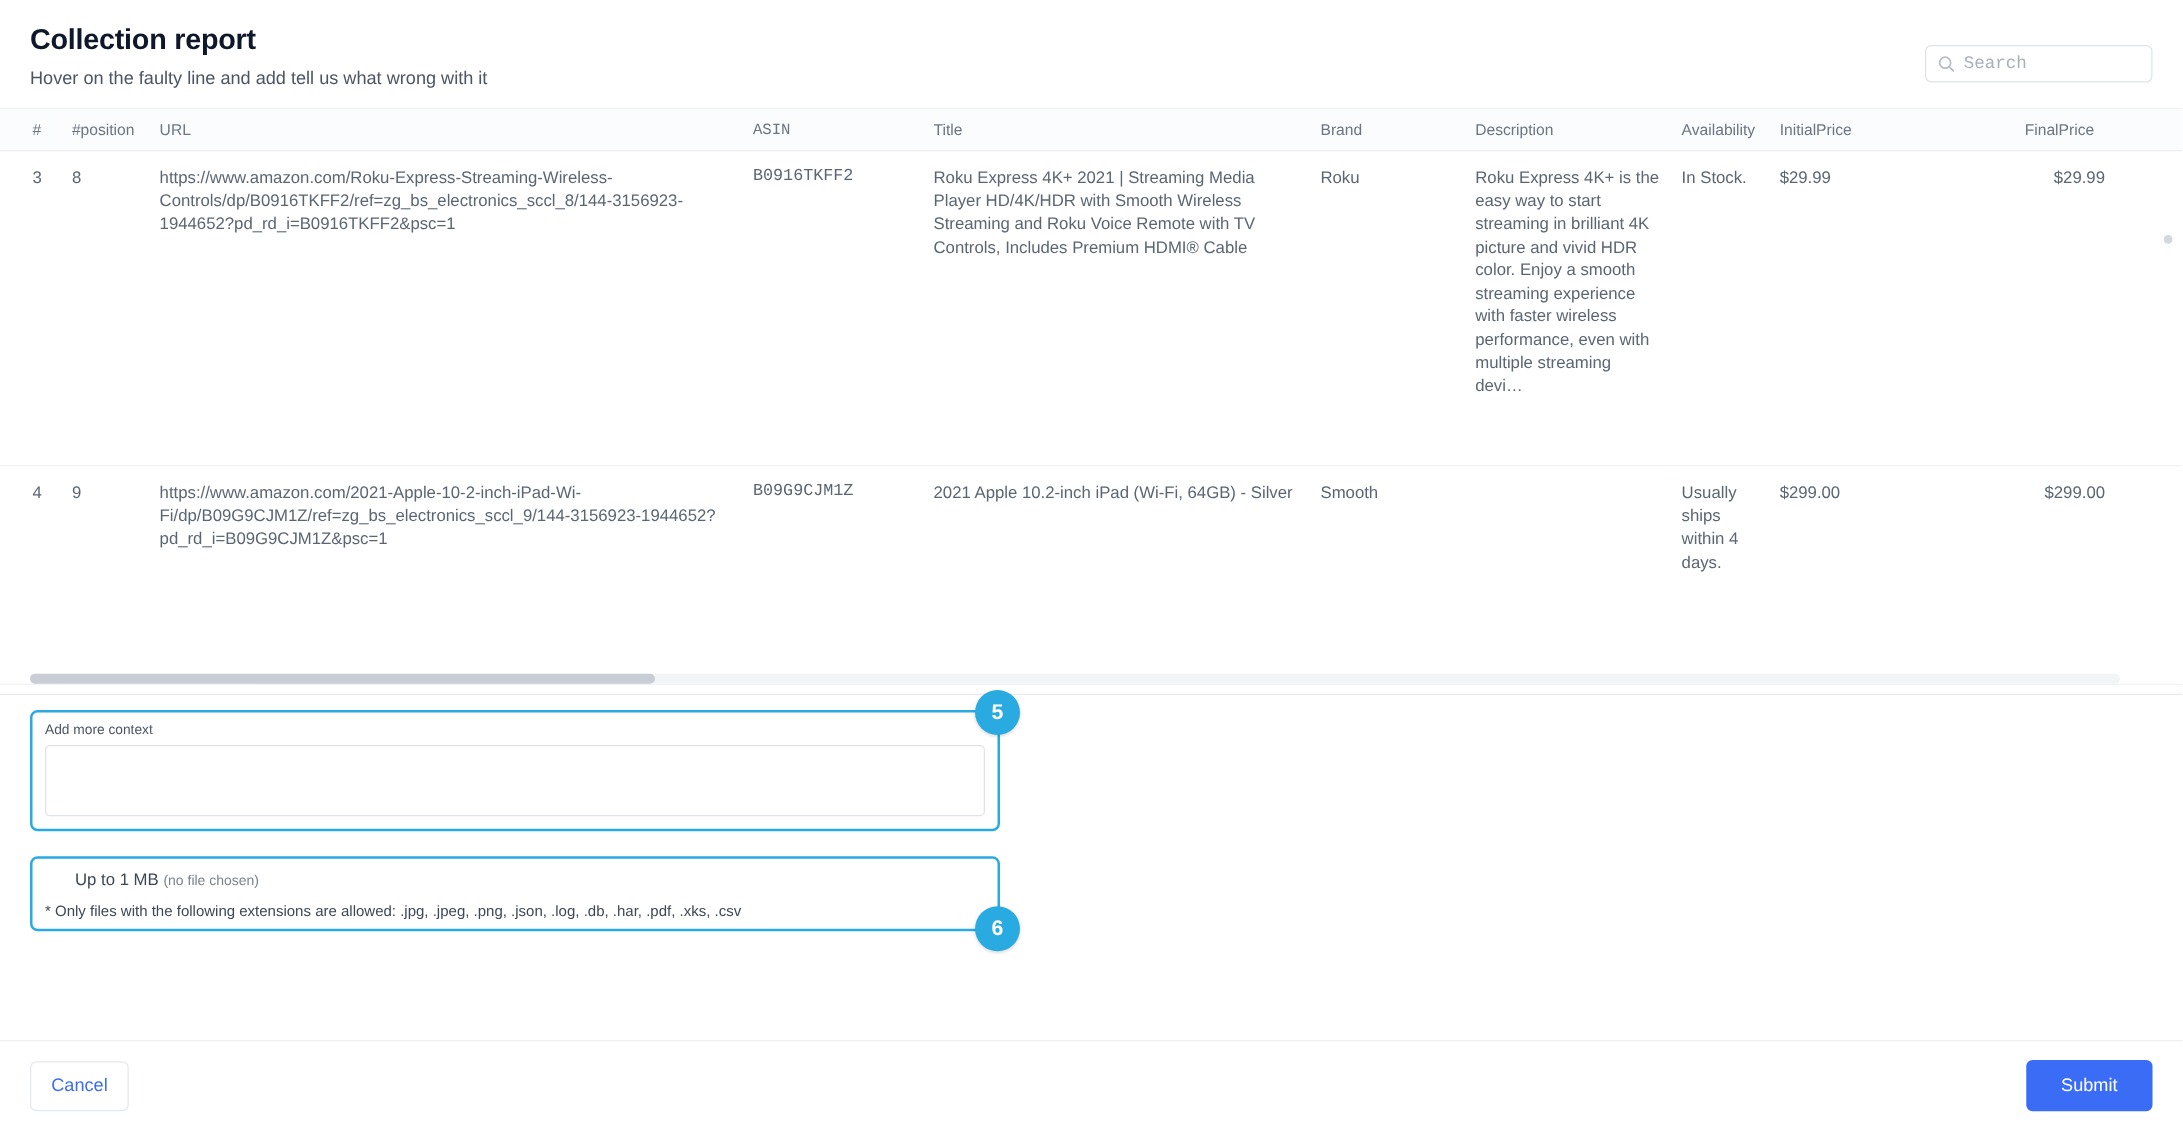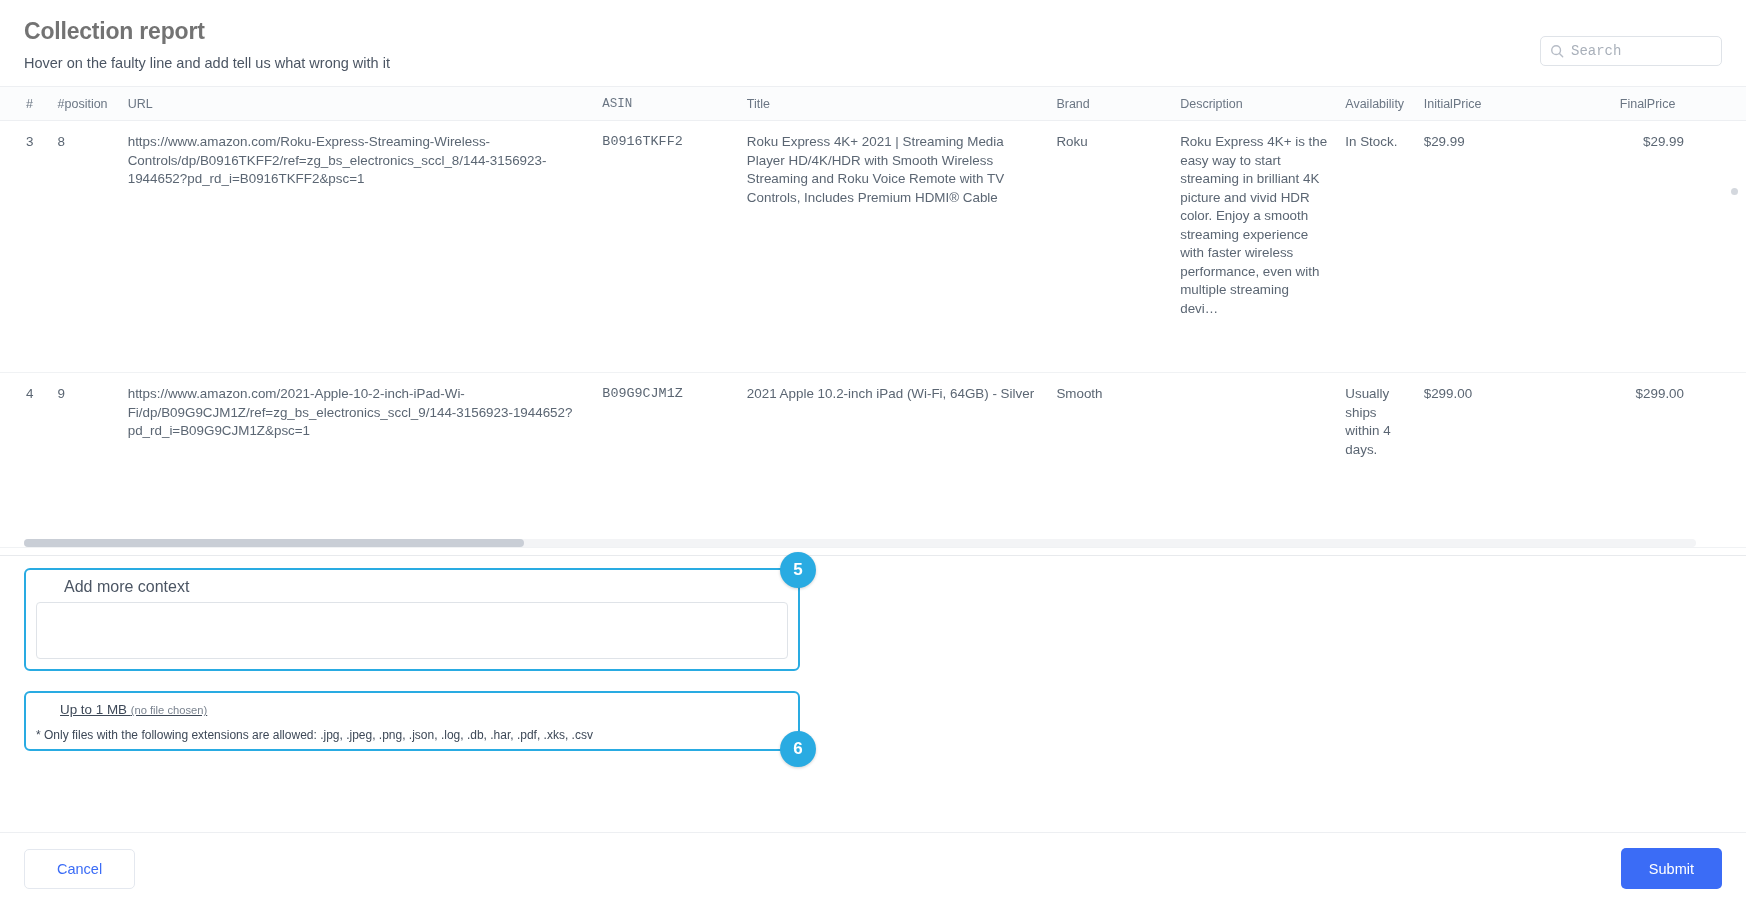--- a/index.html
+++ b/index.html
@@ -9,21 +9,21 @@
     background: #ffffff;
     font-family: "Liberation Sans", sans-serif;
     color: #3d4857;
     overflow: hidden;
   }
   .page { position: relative; width: 1746px; height: 904px; background:#fff; }
 
   
   .header { position: relative; padding: 18px 24px 0 24px; }
   .page-title {
-    font-size: 23px; font-weight: 700; color: #737373;
+    font-size: 23px; font-weight: 700; color: #0f172a;
     letter-spacing: -0.2px; margin: 0 0 8px 0; line-height: 1.2;
   }
   .page-subtitle { font-size: 14.5px; color: #4b5563; margin:0; line-height:1.3; }
 
   .search-wrap {
     position: absolute; right: 24px; top: 36px;
     width: 182px; height: 30px;
     border: 1px solid #dfe3e8; border-radius: 5px;
     background: #fff; display: flex; align-items: center;
     padding: 0 9px; gap: 7px;
@@ -90,21 +90,21 @@
 
   
   .lower { position: relative; padding: 0 24px; margin-top: 12px; }
 
   .hl-box {
     position: relative;
     border: 2px solid #29abe2; border-radius: 6px;
     background: #fff;
   }
   .ctx-box { width: 776px; padding: 8px 10px 10px 10px; }
-  .ctx-label { font-size: 16px; color: #4b5563; margin-bottom: 6px; margin-left: 28px; }
+  .ctx-label { font-size: 11px; color: #4b5563; margin-bottom: 6px; }
   .ctx-textarea {
     width: 100%; height: 57px; resize: none;
     border: 1px solid #dfe3e8; border-radius: 4px;
     font-family: inherit; font-size: 13px; color:#3d4857;
     padding: 6px 8px; outline: none; background:#fff;
     display:block;
   }
 
   .upload-box {
     width: 776px; margin-top: 20px;
@@ -112,21 +112,21 @@
   }
   .upload-row { display: flex; align-items: center; gap: 0; }
   .choose-btn {
     display: flex; align-items: center; gap: 9px;
     height: 37px; padding: 0 16px;
     border: 1px solid #e3e6ea; border-radius: 4px;
     background: #fff; cursor: pointer;
     font-family: inherit; font-size: 14px; color: #394452;
   }
   .upload-icon { display:flex; align-items:center; color:#4a5362; }
-  .upload-meta { font-size: 13.4px; color: #3d4857; margin-left: 24px; text-decoration: underline; }
+  .upload-meta { font-size: 13.4px; color: #3d4857; margin-left: 24px; }
   .upload-meta .dim { font-size: 11.2px; color: #7a838f; }
   .allowed-note { font-size: 12px; color: #3d4857; margin-top: 11px; }
 
   .badge {
     position: absolute;
     width: 36px; height: 36px; border-radius: 50%;
     background: #29abe2; color: #fff;
     font-size: 17px; font-weight: 700;
     display: flex; align-items: center; justify-content: center;
     box-shadow: 0 1px 3px rgba(0,0,0,.18);
@@ -135,21 +135,21 @@
   .badge-6 { right: -18px; bottom: -18px; }
 
   
   .footer {
     position: absolute; left: 0; right: 0; bottom: 0; height: 72px;
     border-top: 1px solid #edeff2; background: #fff;
     display: flex; align-items: center; justify-content: space-between;
     padding: 0 24px;
   }
   .btn-cancel {
-    min-width: 74px; height: 40px; padding: 0 32px;
+    min-width: 74px; height: 40px; padding: 0 16px;
     background: #fff; border: 1px solid #e4e8ef; border-radius: 5px;
     color: #3b6cf6; font-size: 14.5px; font-family: inherit; cursor: pointer;
   }
   .btn-submit {
     min-width: 92px; height: 41px; padding: 0 28px;
     background: #3b6cf6; border: none; border-radius: 5px;
     color: #fff; font-size: 14.5px; font-family: inherit; cursor: pointer;
   }
 </style>
 </head>

